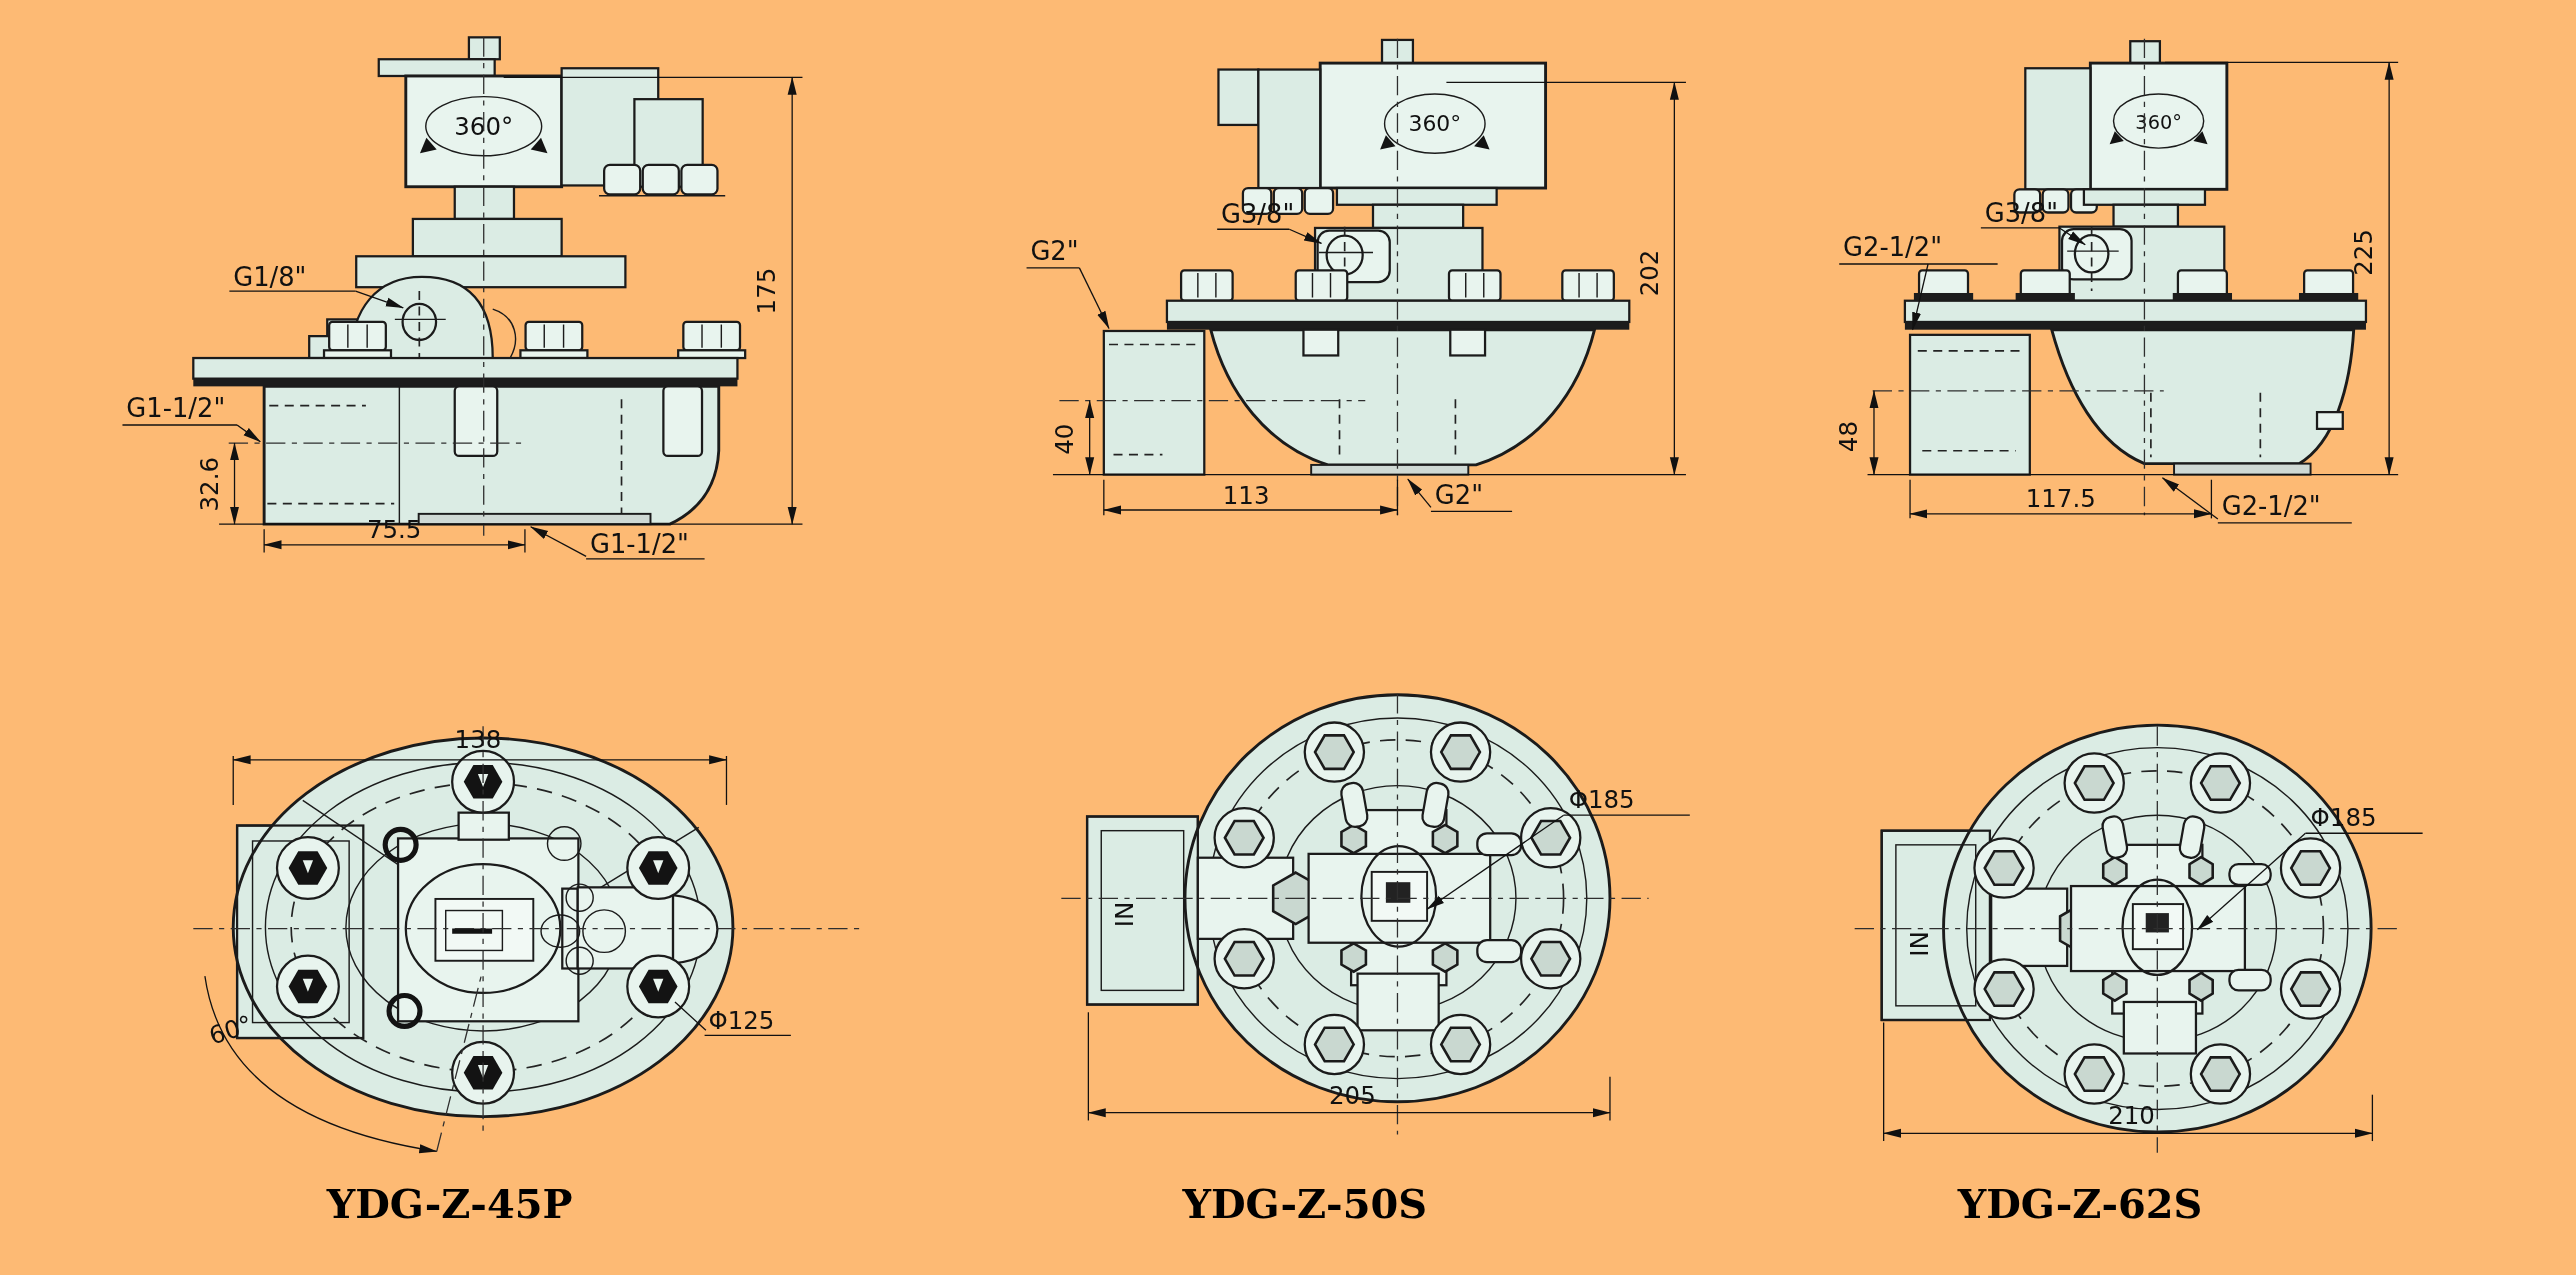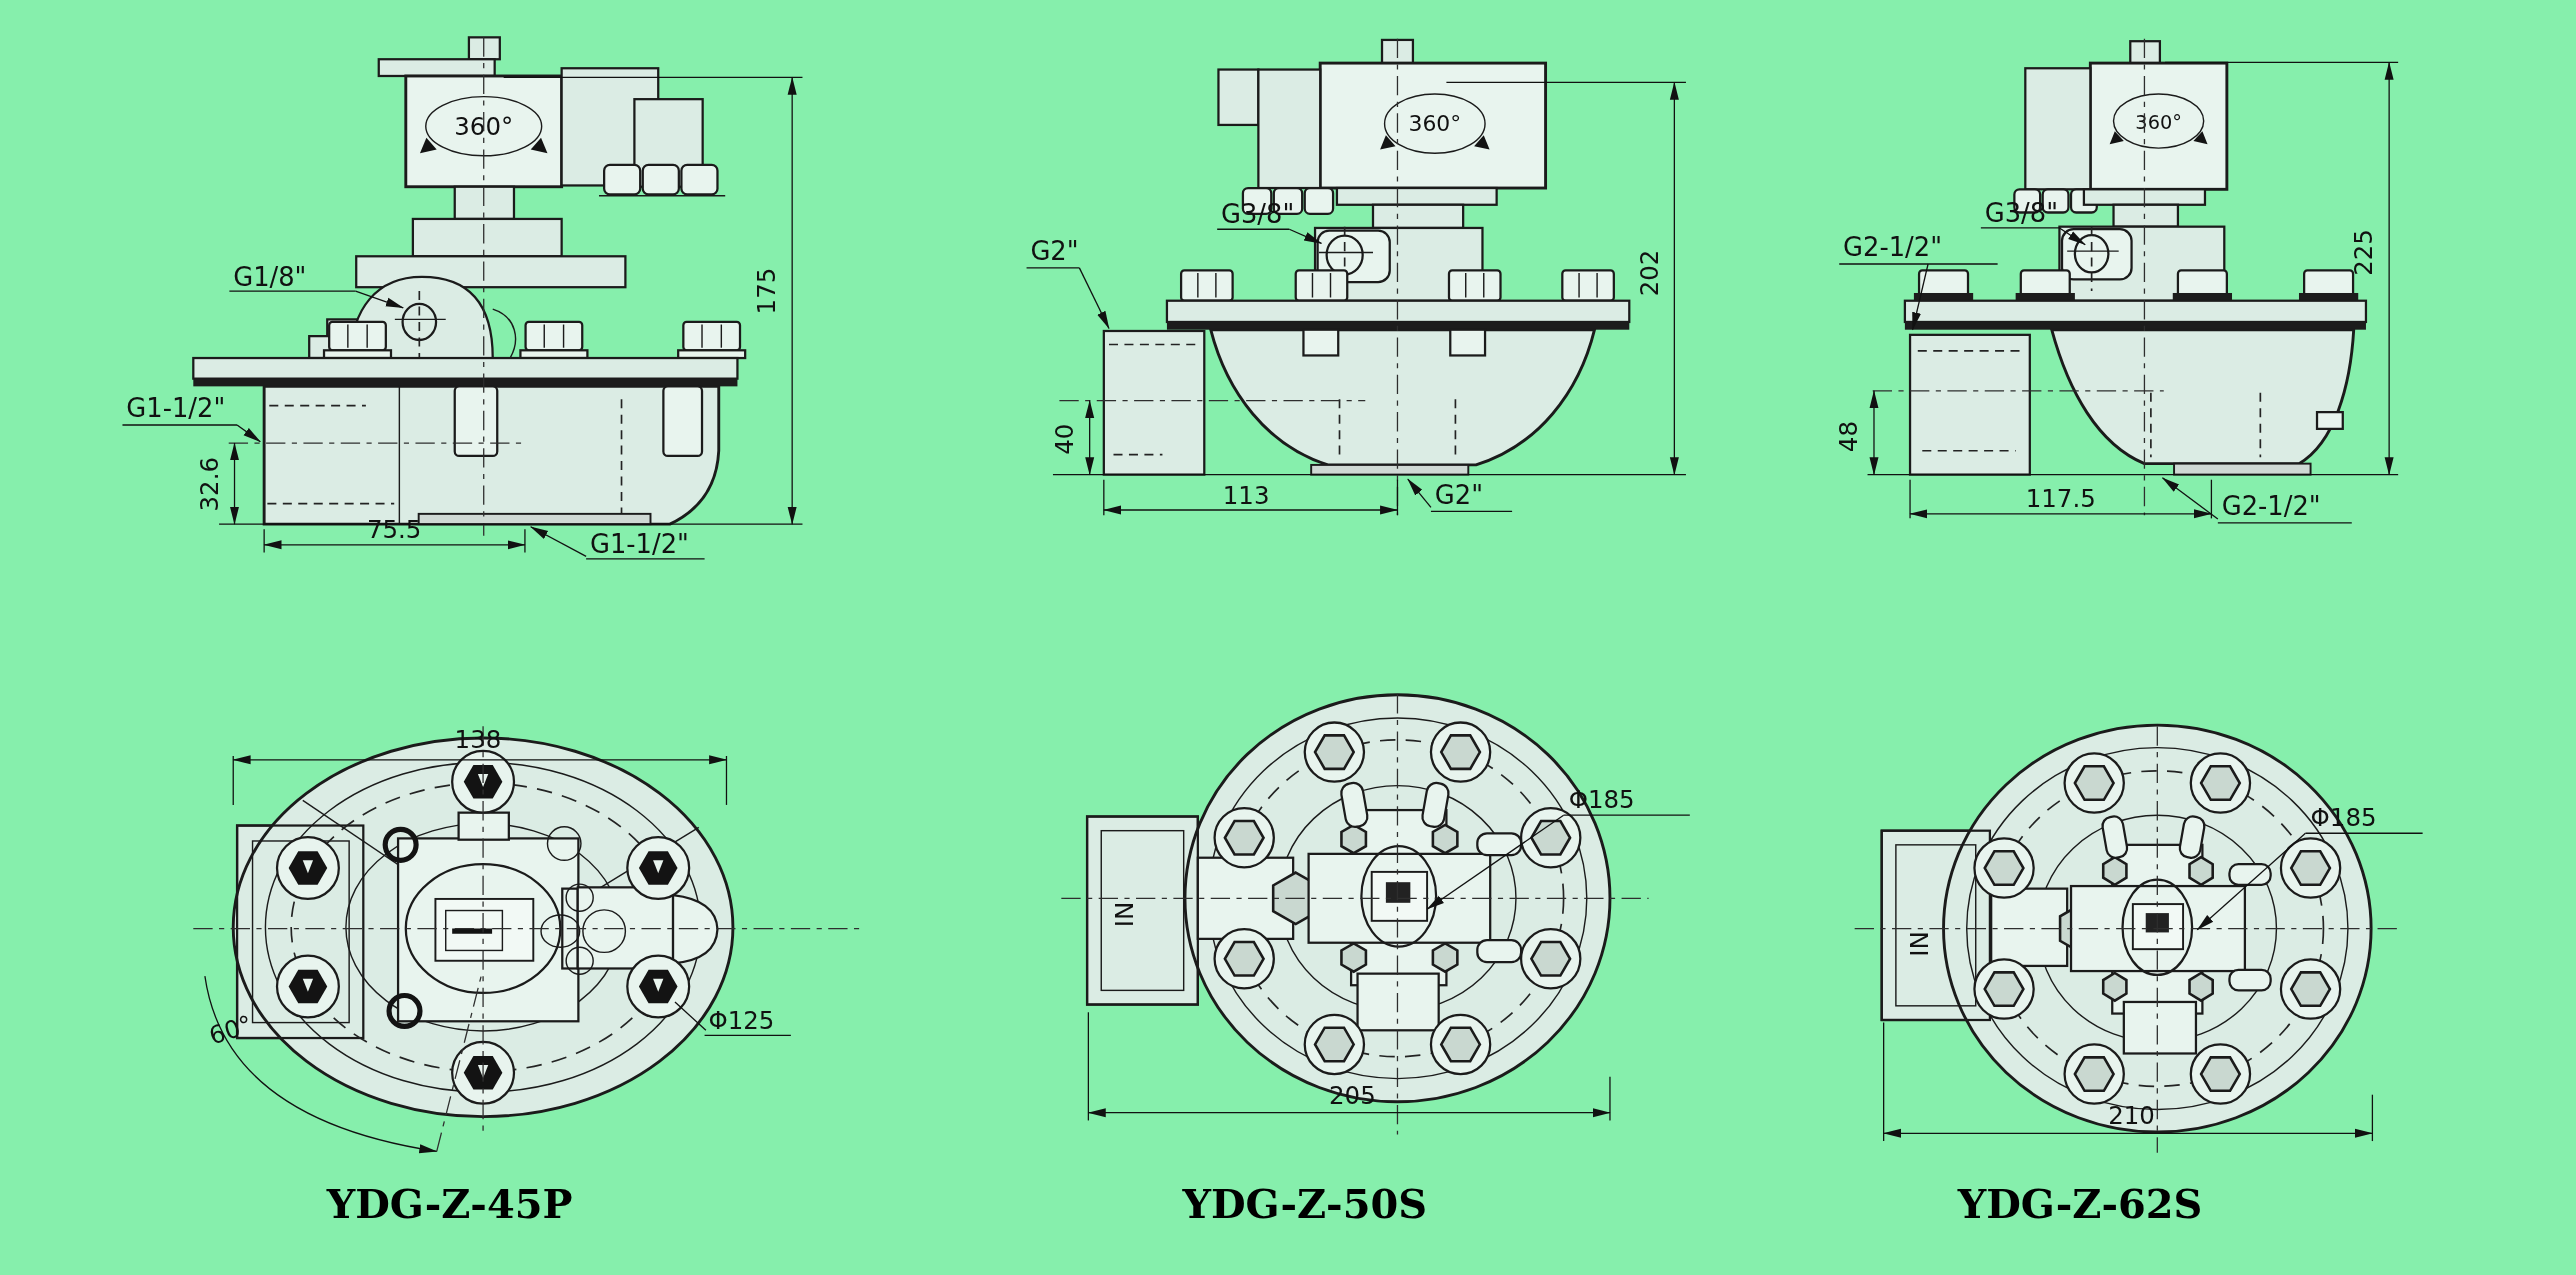--- a/index.html
+++ b/index.html
@@ -1,16 +1,16 @@
 <!DOCTYPE html>
 <html style="font-size:10.3px"><head>
 <meta charset="utf-8">
 <style>
   html,body{margin:0;padding:0;background:#fff;}
-  #stage{position:relative;width:2576px;height:1275px;background:#86efac;overflow:hidden;
+  #stage{position:relative;width:2576px;height:1275px;background:#fdba74;overflow:hidden;
          font-family:"DejaVu Sans",sans-serif;}
   svg{display:block}
   .f  {fill:#dbece4;stroke:#1b1b1b;stroke-width:3.5}
   .f2 {fill:#e8f4ee;stroke:#1b1b1b;stroke-width:3.5}
   .f3 {fill:#f2f9f5;stroke:#1b1b1b;stroke-width:3}
   .gy {fill:#cfd9d4;stroke:#1b1b1b;stroke-width:3}
   .sm {fill:#1c1c1c;stroke:none}
   .ln {fill:none;stroke:#1b1b1b;stroke-width:3.5}
   .lt {stroke-width:2.2}
   .w4 {stroke-width:4.5}

